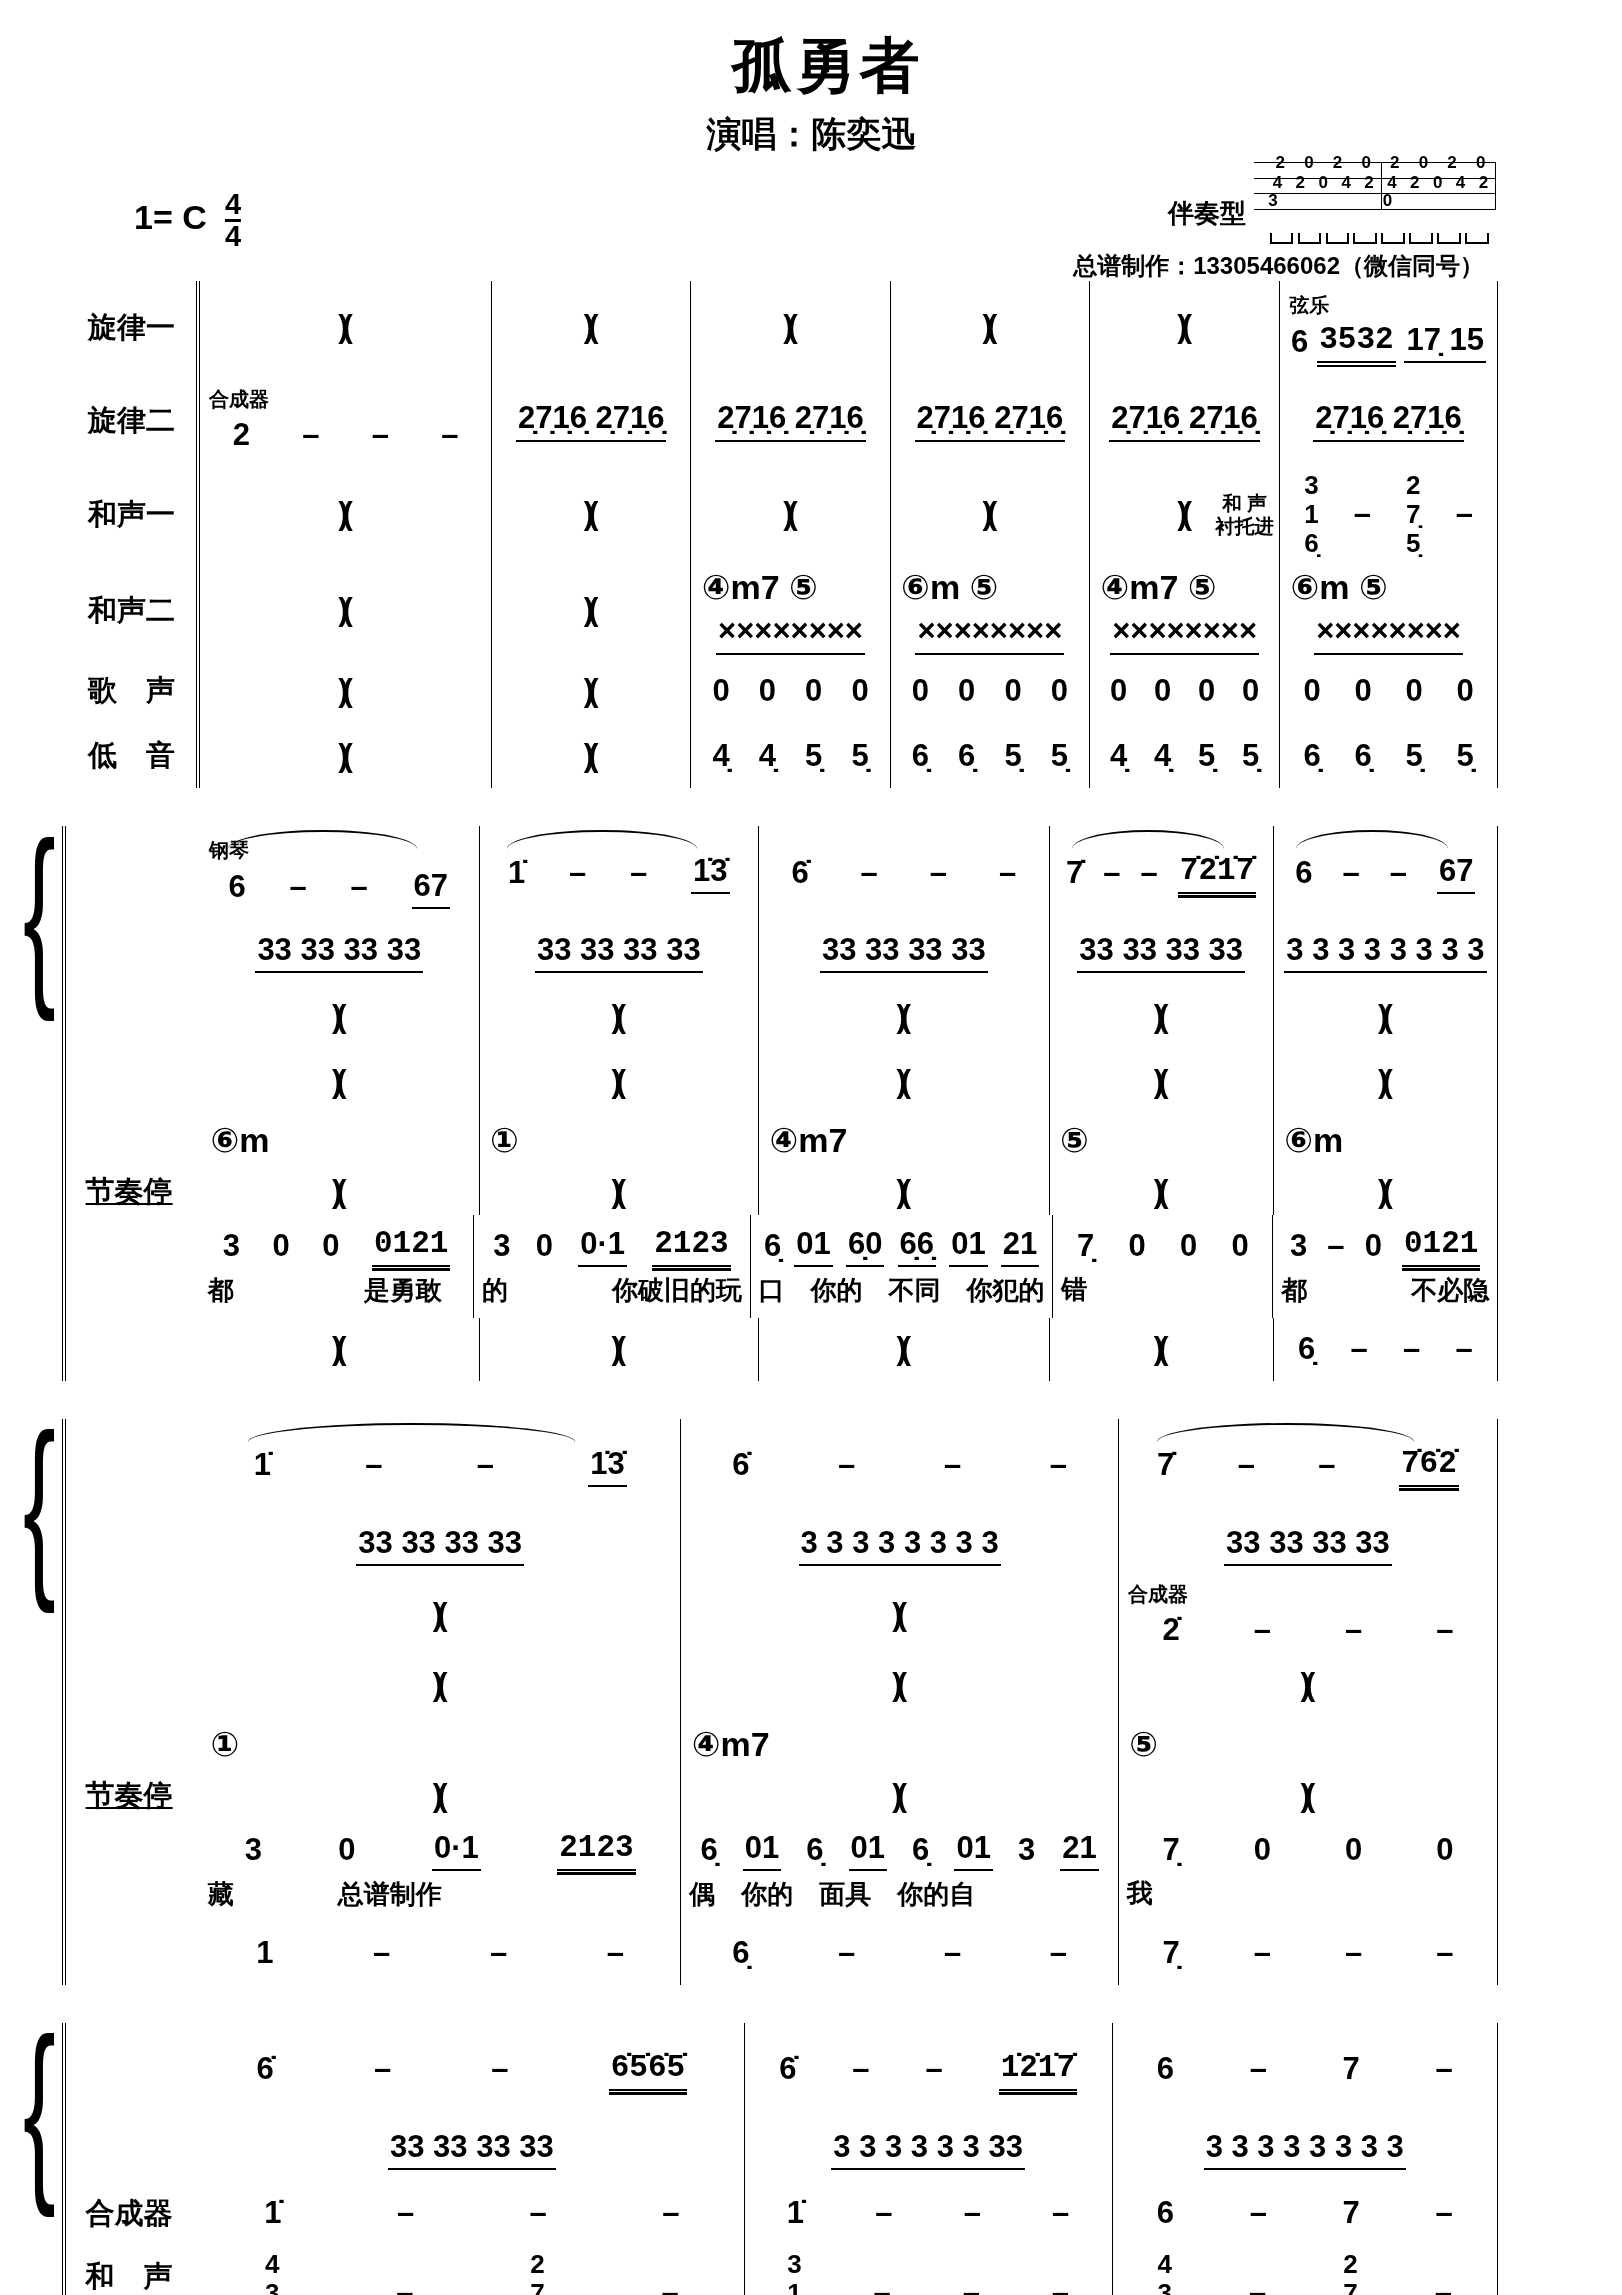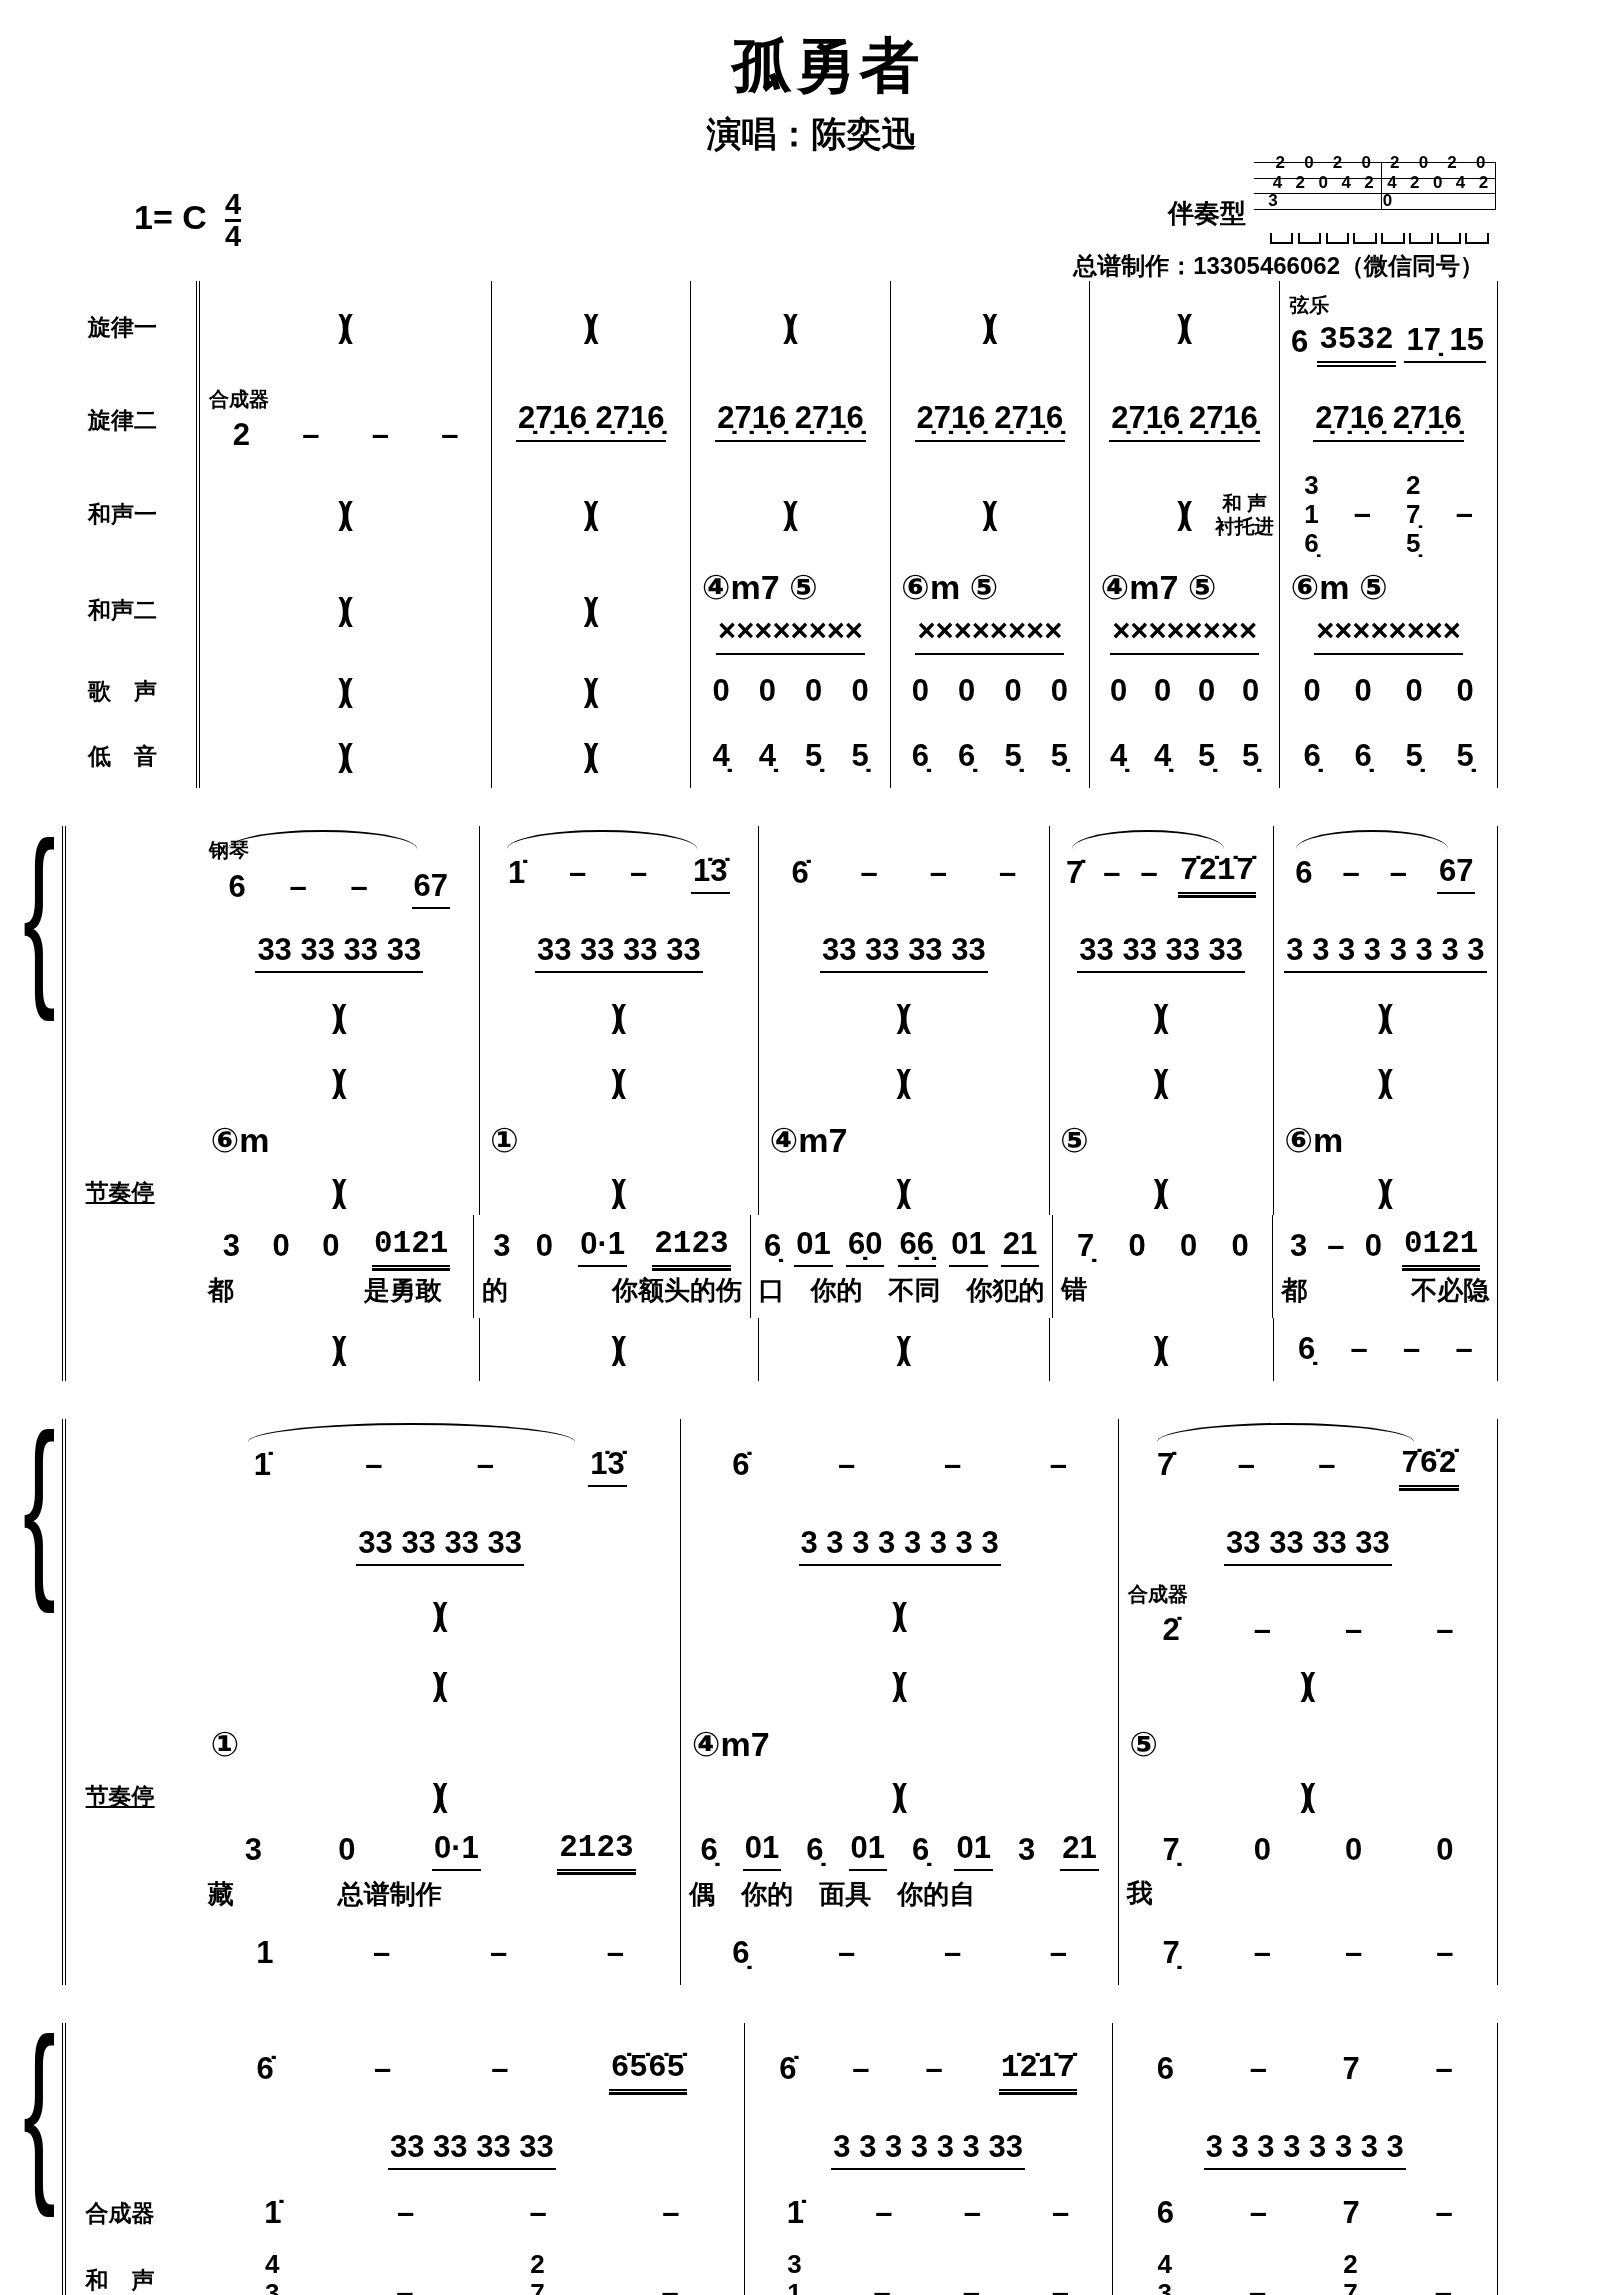--- a/index.html
+++ b/index.html
@@ -25,21 +25,21 @@
   .beams{position:absolute;left:3.9px;right:6.5px;top:71px;display:flex;justify-content:space-between;}
   .beam{width:19.6px;height:9.2px;border:2.6px solid #000;border-top:none;}
   .credit{position:absolute;right:139px;top:250px;font-size:24px;font-weight:bold;}
   
   #score{position:relative;}
   .system{width:1436px;margin:0 0 38px 62px;position:relative;}
   .brace{position:absolute;left:-39px;top:-11.8px;font-size:196px;line-height:1;
          transform:scaleX(.5);transform-origin:left top;font-weight:normal;}
   .row{display:flex;align-items:stretch;}
   .rlabel{width:134px;flex:none;display:flex;align-items:center;justify-content:flex-start;
-          font-size:23px;font-weight:bold;white-space:pre-line;line-height:1.15;padding-left:19.6px;box-sizing:border-box;text-align:right;}
+          font-size:29px;font-weight:bold;white-space:pre-line;line-height:1.15;padding-left:19.6px;box-sizing:border-box;text-align:right;}
   .sys-out .rlabel{padding-left:26px;}
   .rinner{flex:1;display:flex;border-left:4.6px double #000;}
   .sys-in .row{border-left:4.6px double #000;}
   .sys-in .rinner{border-left:none;}
   .measure{position:relative;border-right:1.3px solid #000;box-sizing:border-box;
            display:flex;flex-direction:column;justify-content:center;padding:3.9px 6.5px;}
   .chordline{font-size:34px;font-weight:bold;display:flex;gap:26px;padding:1.3px 3.9px 5.2px;white-space:pre;}
   .tag{font-size:20px;font-weight:bold;padding:0 0 2.6px 2.6px;}
   .tag2{position:absolute;right:5.2px;top:50%;transform:translateY(-50%);
         font-size:19.6px;font-weight:bold;white-space:pre-line;text-align:center;line-height:1.2;}
@@ -585,21 +585,21 @@
             </div>
             <div class="lyr">都　　　　　是勇敢</div>
           </div>
           <div class="measure" style="flex: 1.2 1 0px;">
             <div class="notes">
               <span class="tok">3</span>
               <span class="tok">0</span>
               <span class="grp g1">0·1</span>
               <span class="grp g2">2123</span>
             </div>
-            <div class="lyr">的　　　　你额头的伤</div>
+            <div class="lyr">的　　　　你破旧的玩</div>
           </div>
           <div class="measure" style="flex: 1.25 1 0px;">
             <div class="notes">
               <span class="tok">6̣</span>
               <span class="grp g1">01</span>
               <span class="grp g1">6̣0</span>
               <span class="grp g1">6̣6̣</span>
               <span class="grp g1">01</span>
               <span class="grp g1">21</span>
             </div>

